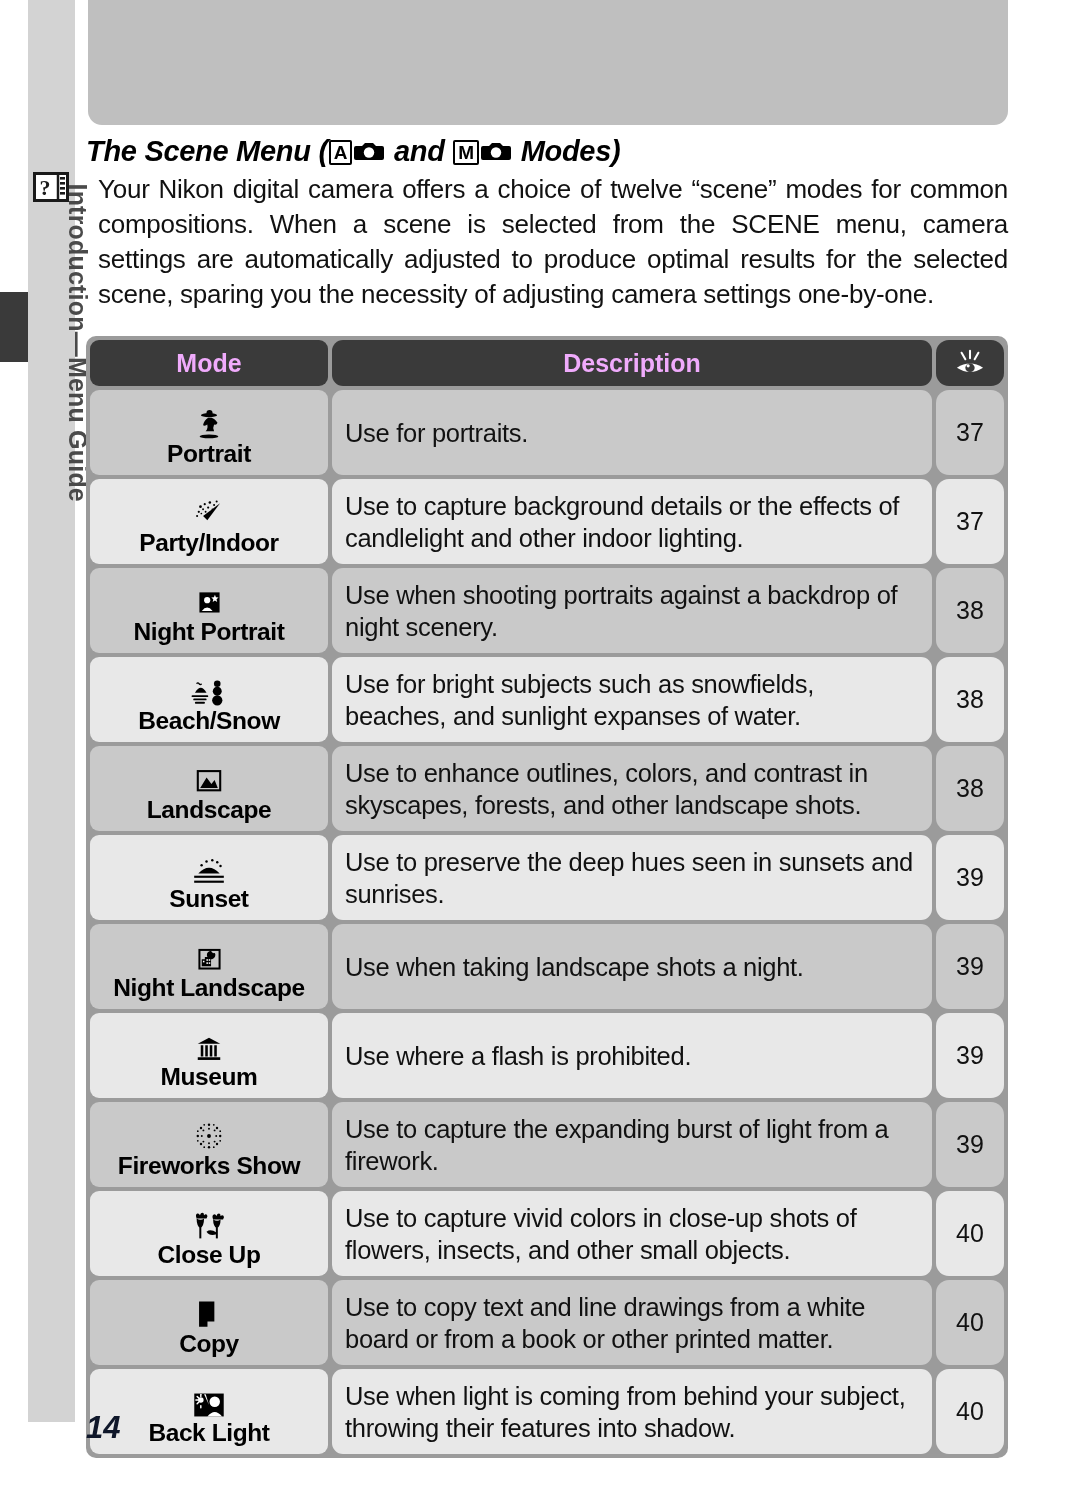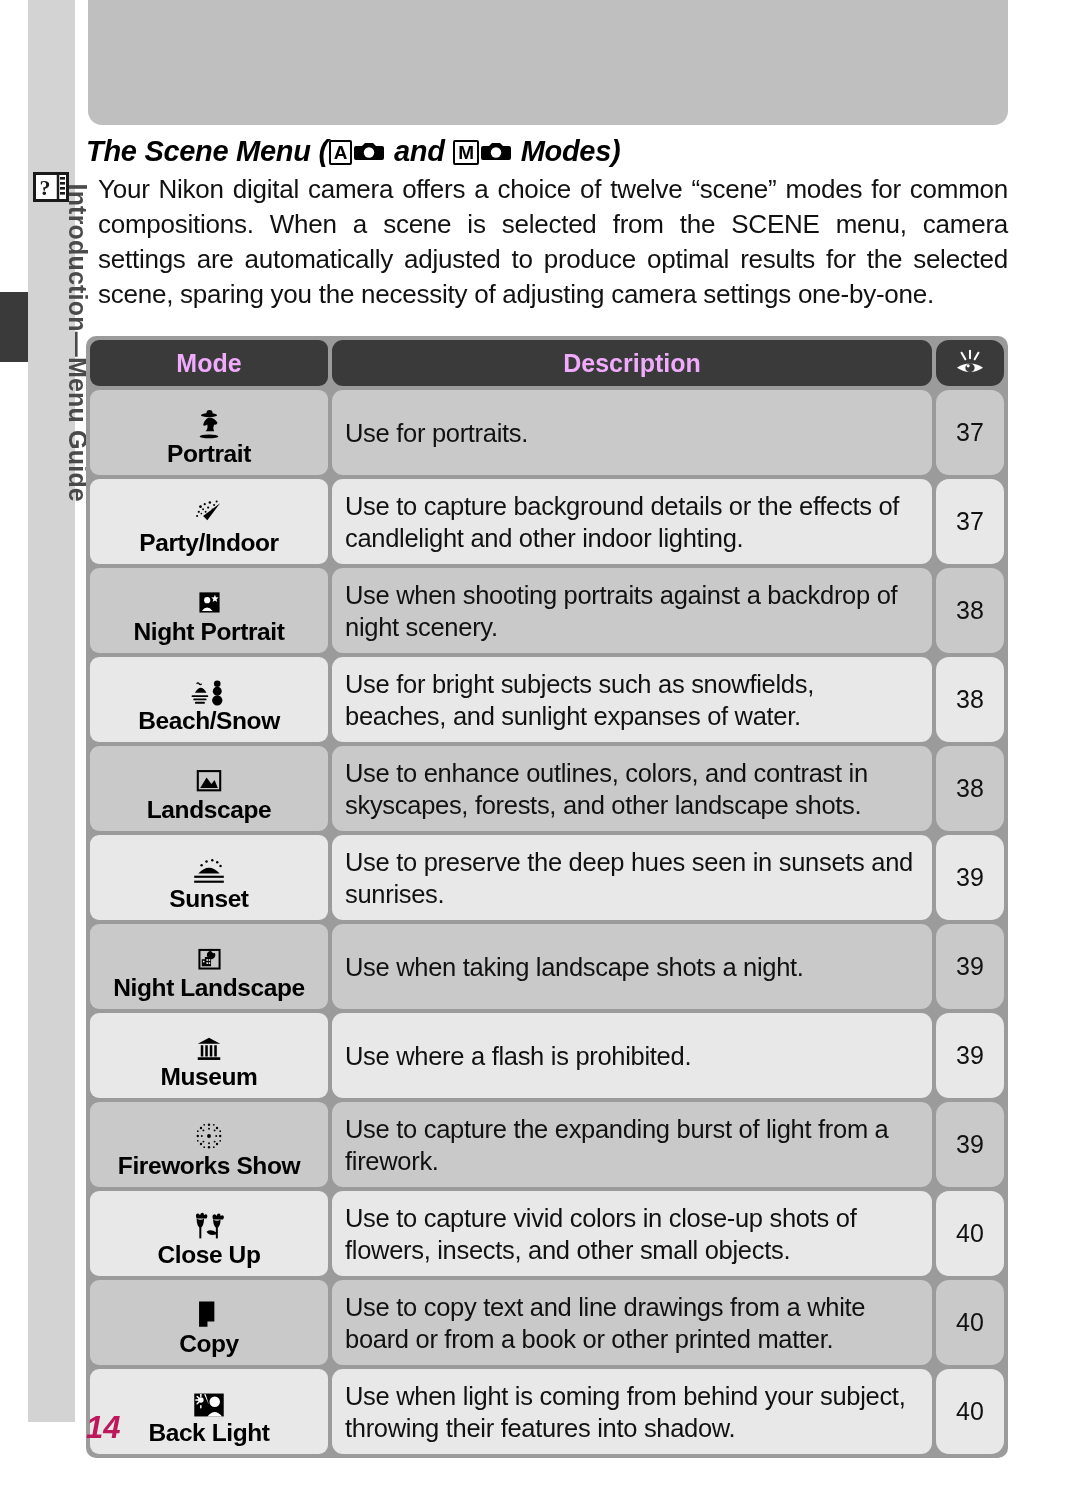--- a/index.html
+++ b/index.html
@@ -77,21 +77,21 @@
   .rowB .cell{background:#e8e8e8;}
   .mode-icon{height:34px;display:flex;align-items:flex-end;justify-content:center;
     margin-bottom:1px;}
   .mode-label{font-size:24.5px;font-weight:bold;color:#000;letter-spacing:-.4px;
     line-height:26px;white-space:nowrap;}
   .desc-text{font-size:25.5px;line-height:32px;color:#111;letter-spacing:-.3px;}
   .page-num{font-size:25px;color:#111;}
   
   #page-number{
     position:absolute;left:86px;top:1410px;
-    font-size:31px;font-style:italic;font-weight:bold;color:#be185d;
+    font-size:31px;font-style:italic;font-weight:bold;color:#0f172a;
   }
 </style>
 </head>
 <body>
 
 <div id="tab-marker"></div>
 
 <div id="side-strip"></div>
 
 <div id="side-icon">

